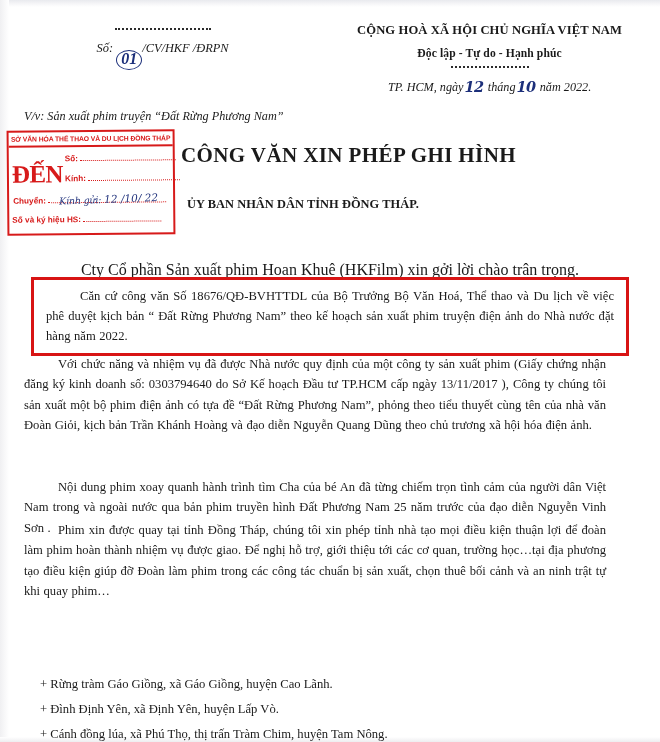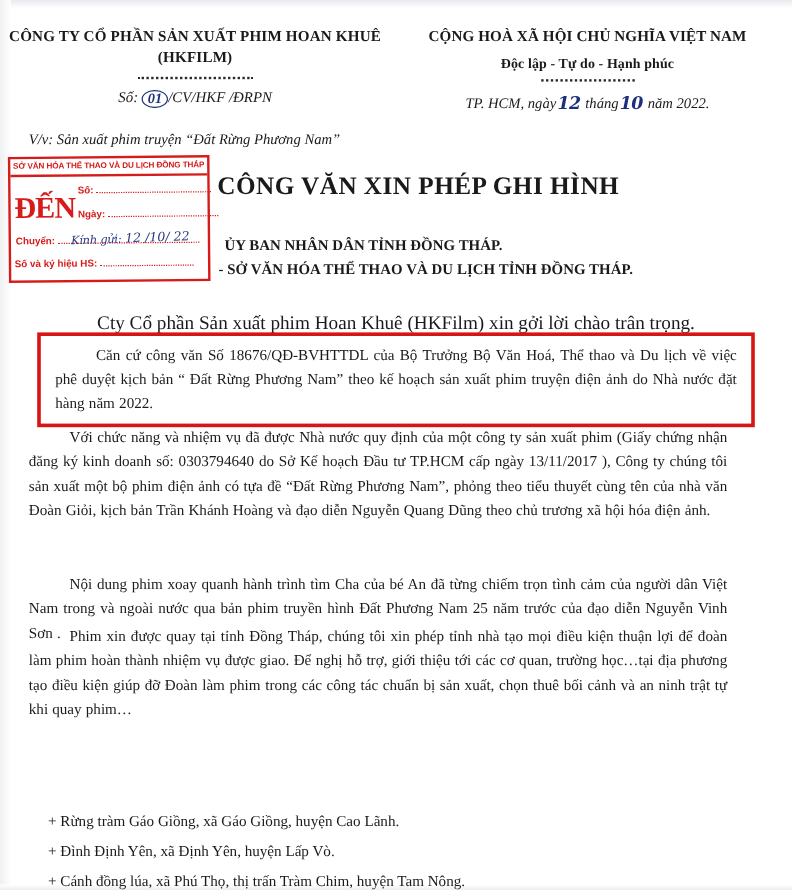--- a/index.html
+++ b/index.html
@@ -111,27 +111,27 @@
     letter-spacing: -0.5px;
     padding: 0 1px;
     position: relative;
     top: 1px;
   }
   .hw-circle {
     display: inline-block;
     color: #1c2f7a;
     font-weight: bold;
     font-style: italic;
-    font-size: 12px;
+    font-size: 16px;
     border: 1.6px solid #1c2f7a;
     border-radius: 50%;
     padding: 0px 4px 1px 4px;
     line-height: 1.05;
     position: relative;
-    top: 1px;
+    top: 12px;
   }
 
   .vv-line {
     position: absolute;
     top: 108px;
     left: 24px;
     width: 270px;
     font-style: italic;
     font-size: 12.2px;
     line-height: 1.45;
@@ -307,21 +307,20 @@
 
 <div class="page">
 
   <div class="scan-edge"></div>
   <div class="scan-edge-left"></div>
   <div class="scan-edge-bottom"></div>
 
   <div class="header">
 
     <div class="hdr-col-left">
-      <div class="org-name">CÔNG TY CỔ PHẦN SẢN XUẤT PHIM HOAN KHUÊ (HKFILM)</div>
       <div class="rule-dash"></div>
       <div class="so-line">
         <span>Số:</span>
         <span class="hw-circle">01</span><span>/CV/HKF /ĐRPN</span>
       </div>
     </div>
 
     <div class="hdr-col-right">
       <div class="nation-name">CỘNG HOÀ XÃ HỘI CHỦ NGHĨA VIỆT NAM</div>
       <div class="nation-motto">Độc lập - Tự do - Hạnh phúc</div>
@@ -341,21 +340,21 @@
     <div class="stamp-title">SỞ VĂN HÓA THỂ THAO VÀ DU LỊCH ĐỒNG THÁP</div>
     <div class="stamp-body">
       <div class="stamp-den">ĐẾN</div>
 
       <div class="stamp-field f-so">
         <span class="lbl">Số:</span>
         <span class="dots"></span>
       </div>
 
       <div class="stamp-field f-ngay">
-        <span class="lbl">Ngày:</span>
+        <span class="lbl">Kính:</span>
         <span class="dots"></span>
       </div>
 
       <div class="stamp-field f-chuyen">
         <span class="lbl">Chuyển:</span>
         <span class="dots"></span>
       </div>
 
       <div class="stamp-field f-hs">
         <span class="lbl">Số và ký hiệu HS:</span>
@@ -365,21 +364,20 @@
       <div class="stamp-hand">
         <span>Kính gửi:</span><span class="date">12 /10/ 22</span>
       </div>
     </div>
   </div>
 
   <div class="doc-title">CÔNG VĂN XIN PHÉP GHI HÌNH</div>
 
   <div class="recipients">
     <div class="r1">ỦY BAN NHÂN DÂN TỈNH ĐỒNG THÁP.</div>
-    <div class="r2">- SỞ VĂN HÓA THỂ THAO VÀ DU LỊCH TỈNH ĐỒNG THÁP.</div>
   </div>
 
   <div class="greeting">Cty Cổ phần Sản xuất phim Hoan Khuê (HKFilm) xin gởi lời chào trân trọng.</div>
 
   <div class="redbox">
     <p>Căn cứ công văn Số 18676/QĐ-BVHTTDL của Bộ Trưởng Bộ Văn Hoá, Thể thao và Du lịch về việc phê duyệt kịch bản “ Đất Rừng Phương Nam” theo  kế hoạch sản xuất phim truyện điện ảnh do  Nhà nước đặt hàng năm 2022.</p>
   </div>
 
   <div class="body-block" style="top:354px;">
     <p>Với chức năng và nhiệm vụ đã được Nhà nước quy định của một công ty sản xuất phim (Giấy chứng nhận đăng ký kinh doanh số: 0303794640 do Sở Kế hoạch Đầu tư TP.HCM cấp ngày 13/11/2017 ), Công ty chúng tôi sản xuất một bộ phim điện ảnh có tựa đề “Đất Rừng Phương Nam”, phỏng theo tiểu thuyết cùng tên của nhà văn Đoàn Giỏi, kịch bản Trần Khánh Hoàng và đạo diễn Nguyễn Quang Dũng  theo chủ trương xã hội hóa điện ảnh.</p>

